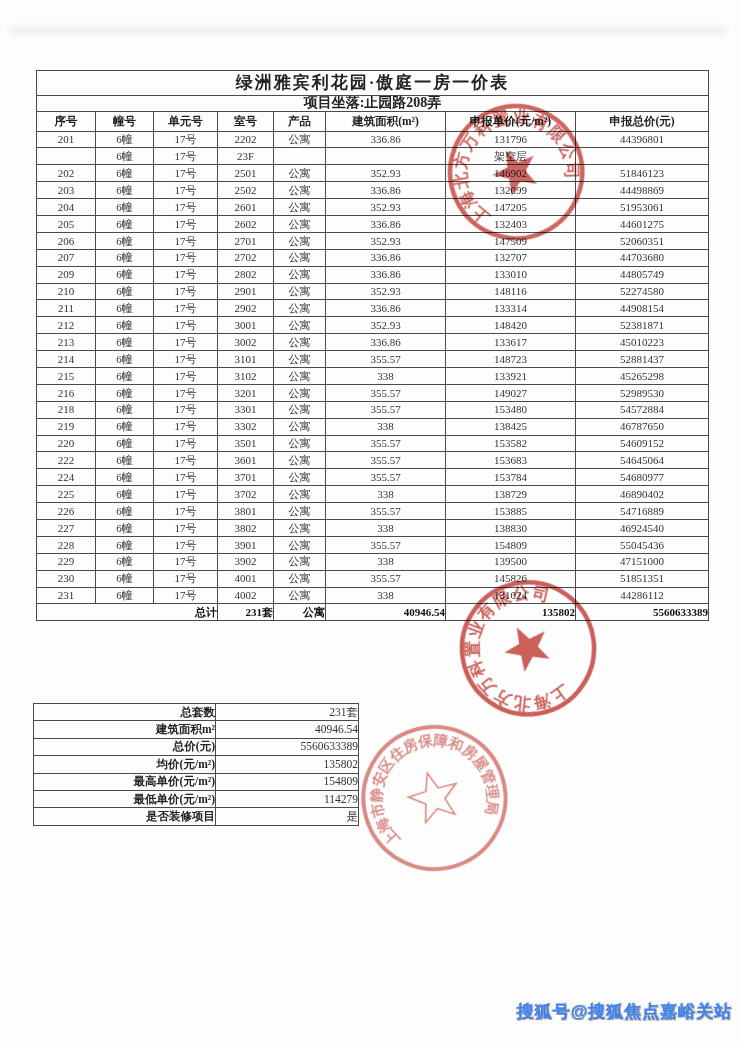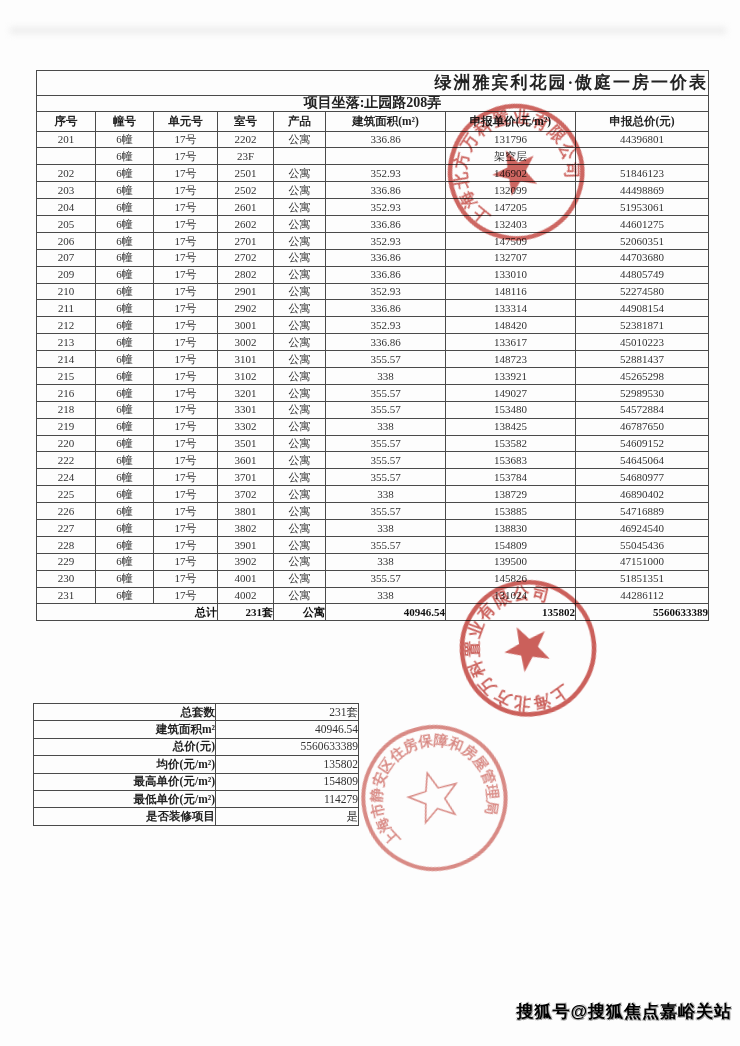--- a/index.html
+++ b/index.html
@@ -18,21 +18,21 @@
   .main-table-wrap{position:absolute;left:36px;top:70px;width:672px;}
   table{border-collapse:collapse;table-layout:fixed;width:100%;}
   .price-table td,.price-table th{
     border:1px solid #4a4a4a;
     text-align:center;vertical-align:middle;
     font-size:11px;line-height:14.5px;height:15.9px;
     padding:0;overflow:hidden;white-space:nowrap;
     font-weight:normal;color:#333;
   }
   .price-table .title-cell{
-    font-size:17px;font-weight:bold;height:24px;letter-spacing:2px;color:#222;text-align:right;
+    font-size:17px;font-weight:bold;height:24px;letter-spacing:2px;color:#222;
   }
   .price-table .subtitle-cell{
     font-size:14px;font-weight:bold;height:14px;color:#222;
   }
   .price-table thead th{font-size:11.5px;font-weight:600;height:19px;color:#222;}
   .price-table .total td{font-weight:bold;color:#111;text-align:right;}
   
   .summary-wrap{position:absolute;left:33px;top:703px;width:325px;}
   .summary-table td{
     border:1px solid #4a4a4a;text-align:right;vertical-align:middle;
@@ -43,21 +43,21 @@
   .stamp{position:absolute;mix-blend-mode:multiply;pointer-events:none;}
   #stamp-company-top{left:432px;top:87px;transform:rotate(-25deg);opacity:.82;}
   #stamp-company-mid{left:445px;top:561px;transform:rotate(-100deg);opacity:.85;}
   #stamp-gov{left:345px;top:708px;transform:rotate(-16deg);opacity:.7;}
   .stamp svg{filter:blur(.3px);}
   
   .watermark{
     position:absolute;right:8px;top:1000px;
     font-family:"Liberation Sans","DejaVu Sans",sans-serif;
     font-size:17px;font-weight:bold;letter-spacing:1px;
-    color:#000000;
+    color:#3b82f6;
     text-shadow:1px 1px 0 #9b9b9b,-1px -1px 0 #ffffff,1px -1px 0 #c7c7c7,-1px 1px 0 #c7c7c7;
   }
 </style>
 </head>
 <body>
 
 <div class="scan-band"></div>
 
 <div class="main-table-wrap">
   <table class="price-table">

